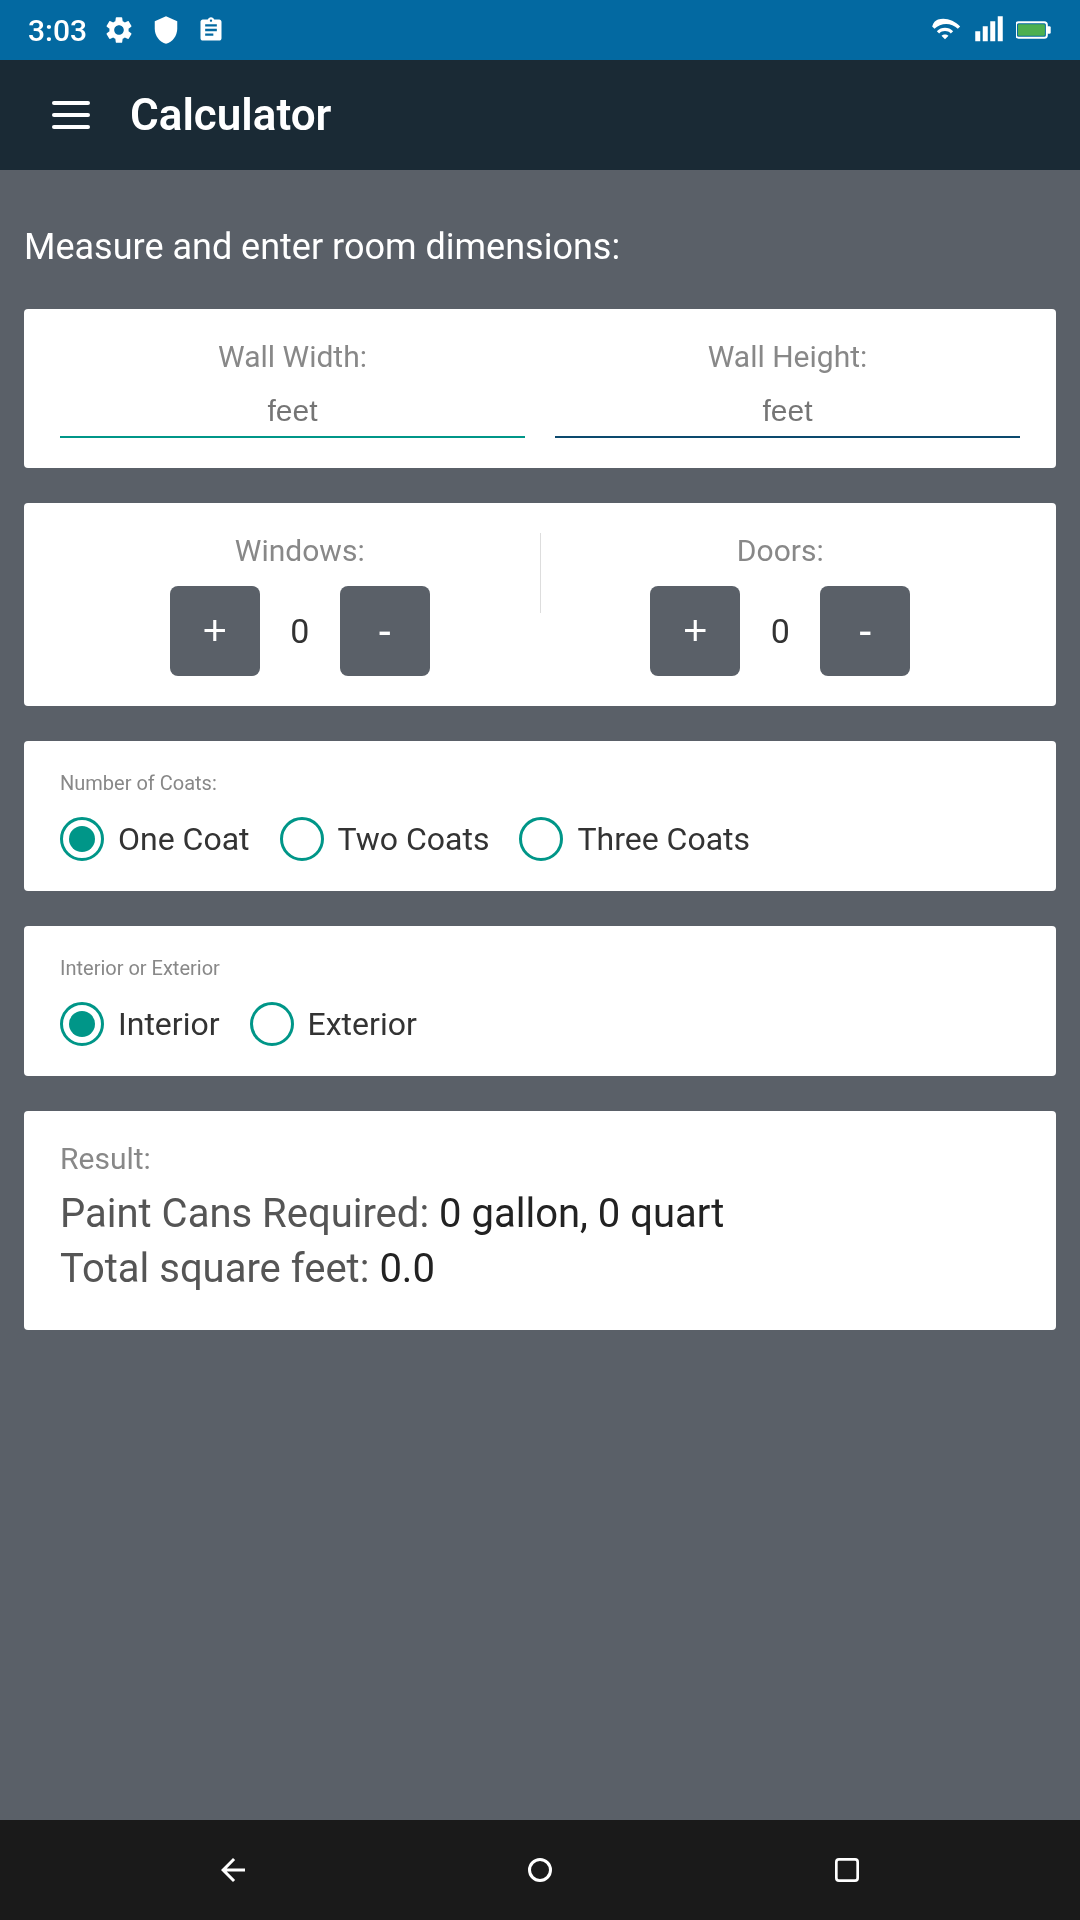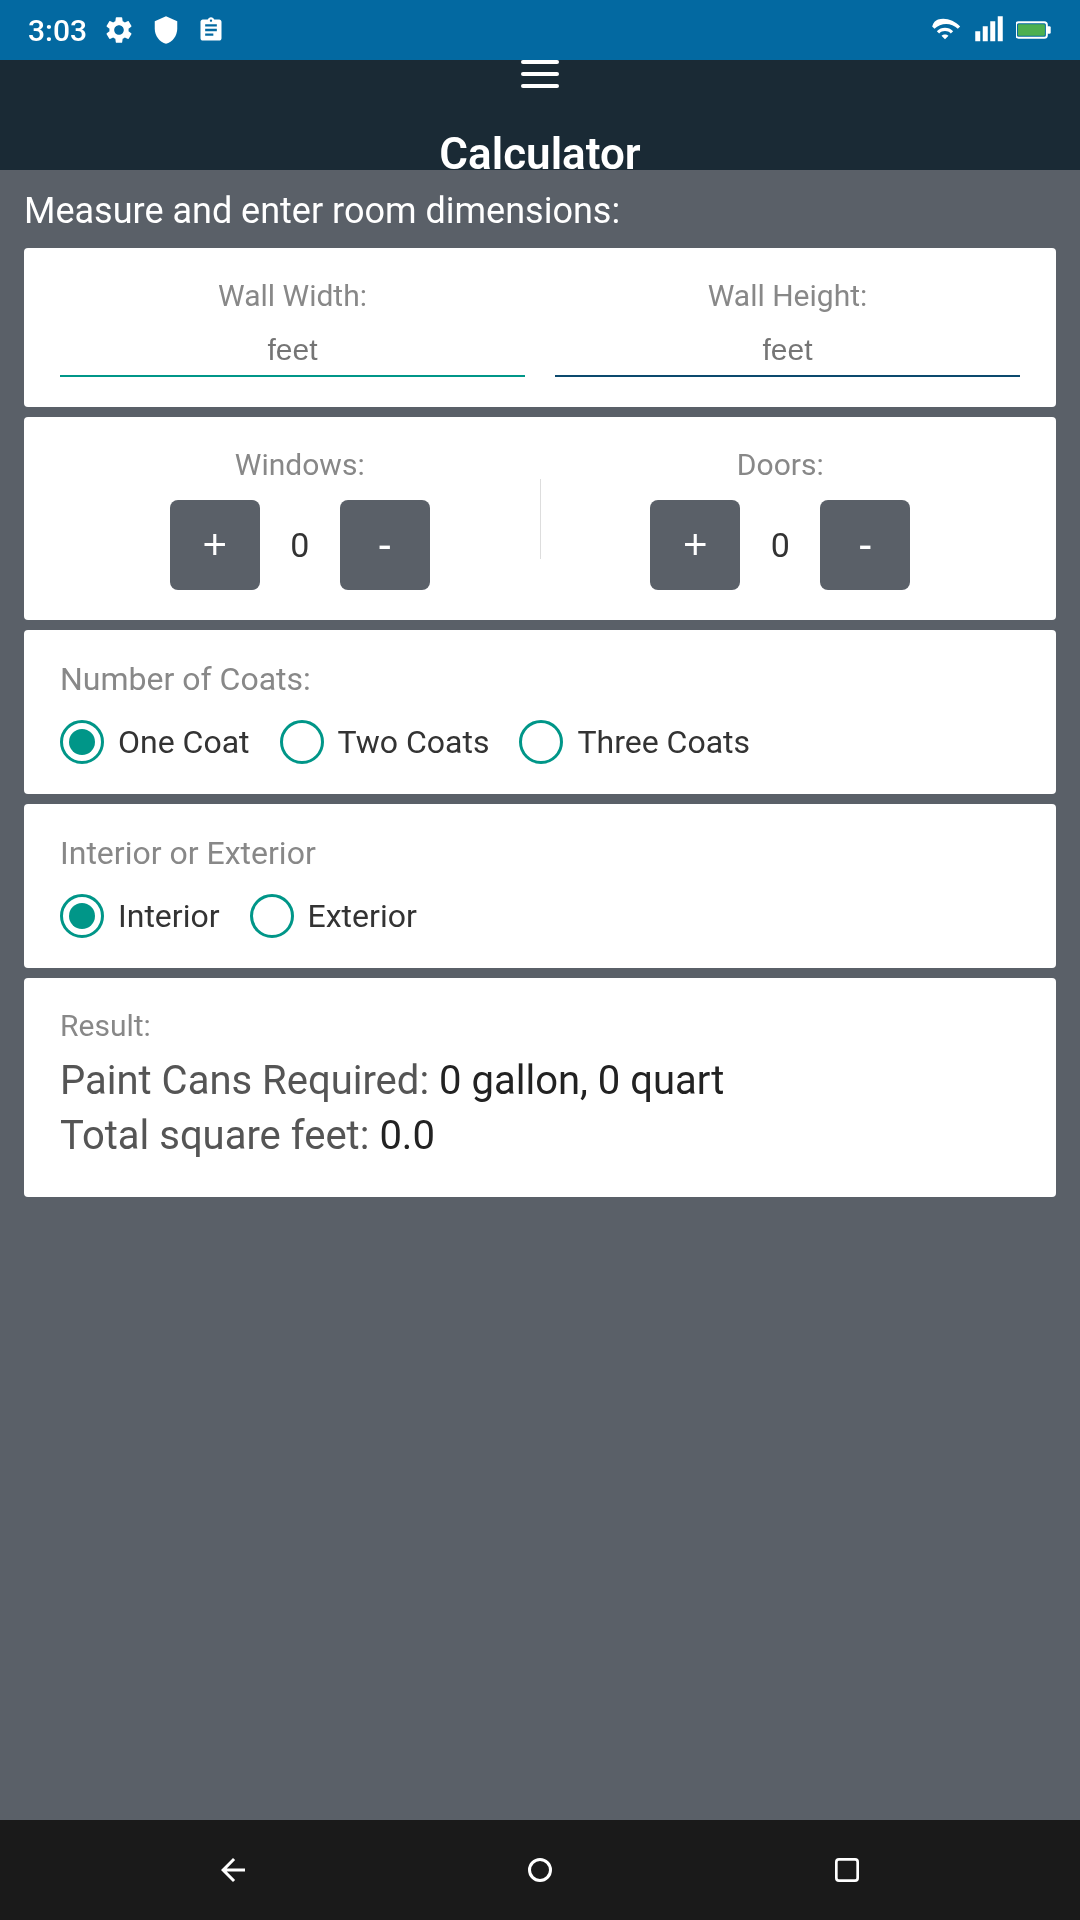--- a/index.html
+++ b/index.html
@@ -31,21 +31,20 @@
 
     
     .app-bar {
       background-color: #1a2a35;
       height: 110px;
       display: flex;
       align-items: center;
       padding: 0 52px;
       gap: 40px;
       color: white;
-      flex-direction: column;
     }
     .app-bar-title {
       font-size: 44px;
       font-weight: 600;
       color: white;
     }
     .hamburger-icon {
       display: flex;
       flex-direction: column;
       gap: 8px;
@@ -55,24 +54,24 @@
       display: block;
       width: 38px;
       height: 4px;
       background: white;
       border-radius: 2px;
     }
 
     
     .main-content {
       flex: 1;
-      padding: 20px 24px;
+      padding: 56px 24px;
       display: flex;
       flex-direction: column;
-      gap: 10px;
+      gap: 35px;
     }
 
     .section-title {
       color: white;
       font-size: 36px;
       margin-bottom: 6px;
     }
 
     
     .card {
@@ -112,21 +111,21 @@
     }
     .dimension-input.active {
       border-bottom-color: #009688;
       color: #aaa;
     }
 
     
     .counters-row {
       display: flex;
       justify-content: space-around;
-      align-items: center;
+      align-items: flex-start;
     }
     .counter-group {
       display: flex;
       flex-direction: column;
       align-items: center;
       gap: 18px;
       flex: 1;
     }
     .counter-label {
       font-size: 30px;
@@ -152,21 +151,21 @@
     }
     .counter-value {
       font-size: 34px;
       color: #333;
       min-width: 40px;
       text-align: center;
     }
 
     
     .radio-section-label {
-      font-size: 32px;
+      font-size: 20px;
       color: #888;
       margin-bottom: 22px;
     }
     .radio-group {
       display: flex;
       align-items: flex-start;
       gap: 30px;
       flex-wrap: wrap;
     }
     .radio-item {

